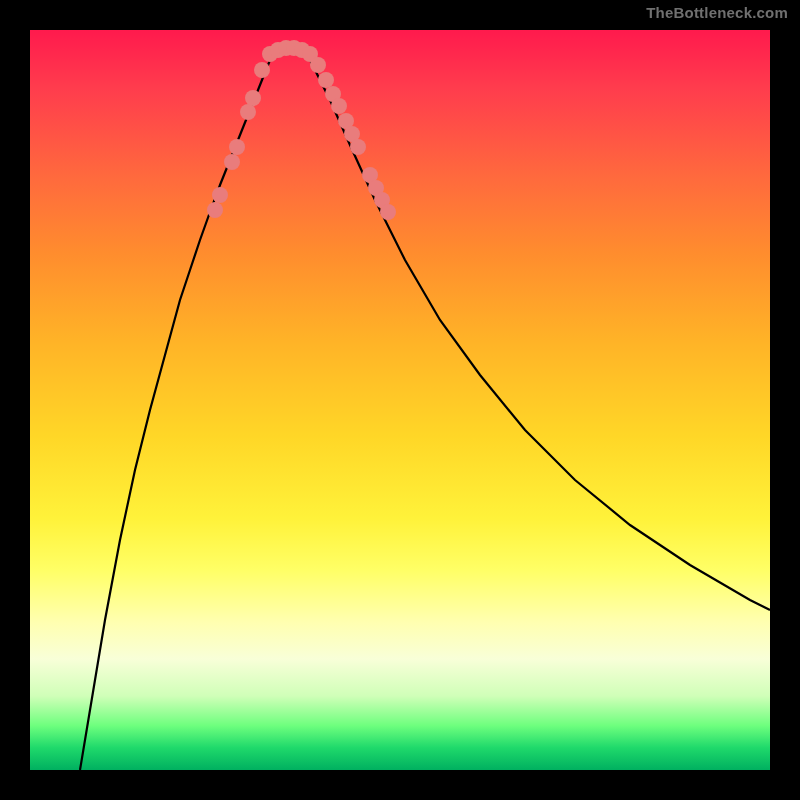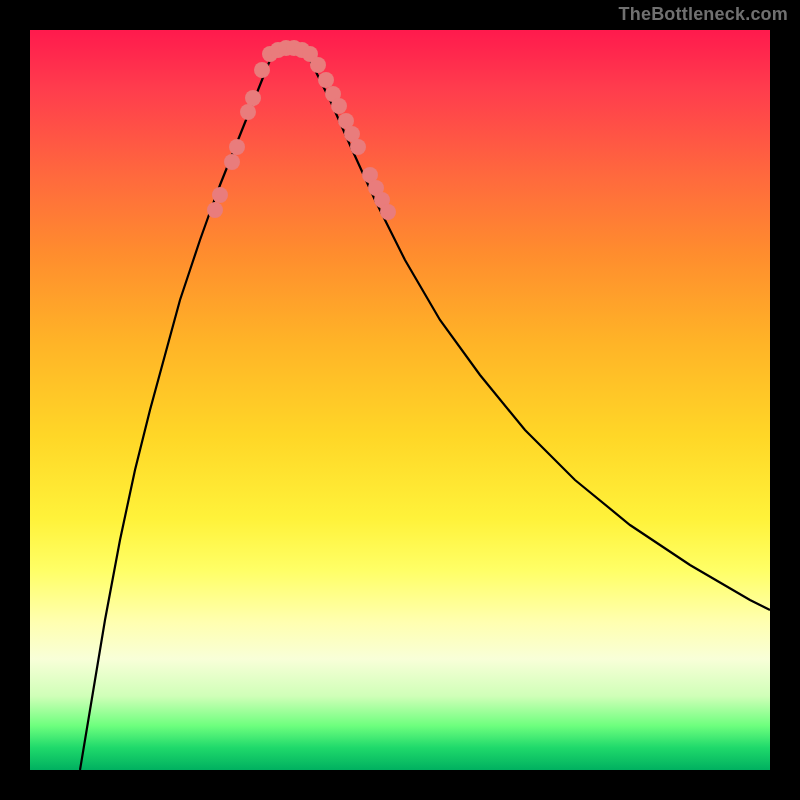--- a/index.html
+++ b/index.html
@@ -42,21 +42,21 @@
       #00b060 100%
     );
     overflow: hidden;
   }
   .watermark {
     position: absolute;
     top: 4px;
     right: 12px;
     color: #707070;
     font-weight: 600;
-    font-size: 18px;
+    font-size: 15px;
     letter-spacing: 0.2px;
     z-index: 5;
   }
   svg.curve {
     position: absolute;
     top: 0;
     left: 0;
     width: 740px;
     height: 740px;
   }

